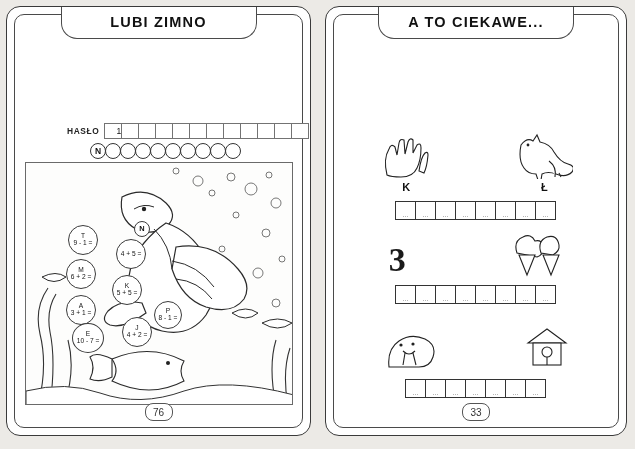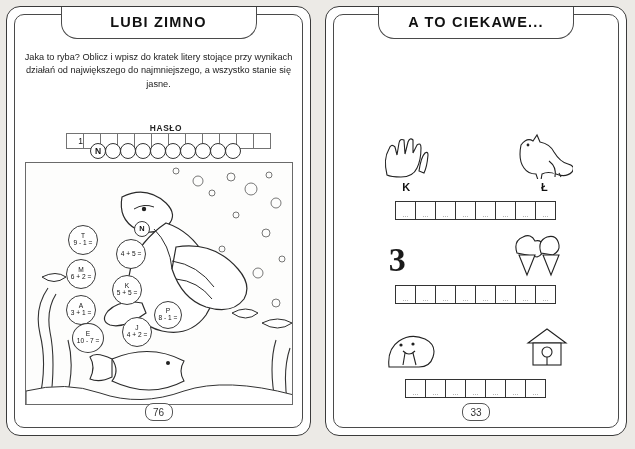--- a/index.html
+++ b/index.html
@@ -103,21 +103,20 @@
     color: #333;
     background: #fff;
   }
   
   .haslo-row {
     position: absolute;
     left: 60px;
     top: 116px;
     display: flex;
     align-items: center;
-    flex-direction: column;
   }
   .haslo-label {
     font-size: 8.4px;
     font-weight: bold;
     letter-spacing: .6px;
     margin-right: 6px;
     color: #222;
   }
   .cellrow {
     display: flex;
@@ -248,21 +247,20 @@
 
 <div class="spread">
 
   <div class="page page-left">
     <div class="inner-frame"></div>
 
     <div class="title-tab">
       <span class="title-text">LUBI ZIMNO</span>
     </div>
 
-    <div class="instructions">Jaka to ryba? Oblicz i wpisz do kratek litery stojące przy wynikach działań od największego do najmniejszego, a wszystko stanie się jasne.</div>
 
     <div class="haslo-row">
       <span class="haslo-label">HASŁO</span>
       <div class="cellrow">
         <div class="cell">12</div>
         <div class="cell"></div>
         <div class="cell"></div>
         <div class="cell"></div>
         <div class="cell"></div>
         <div class="cell"></div>

